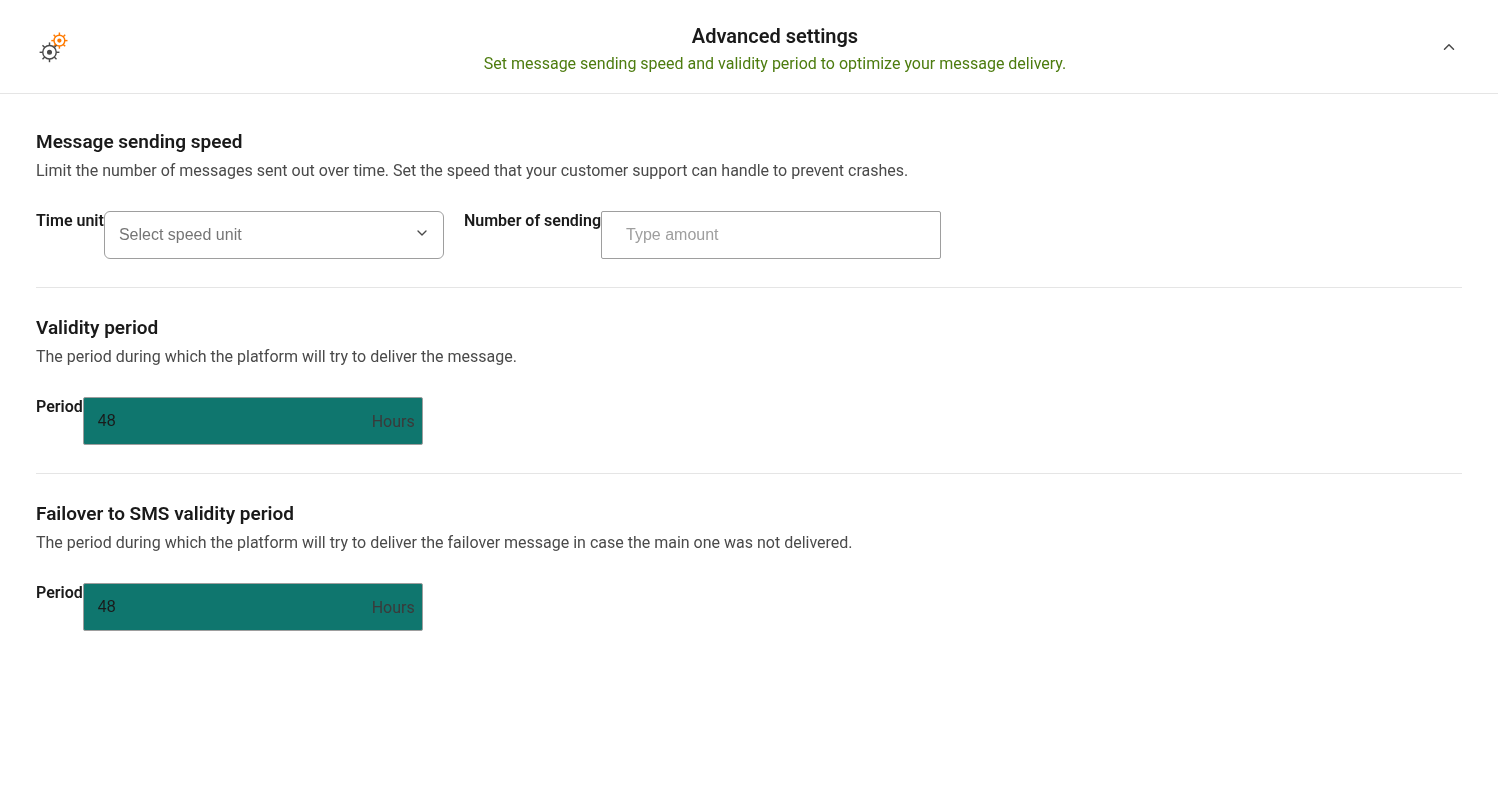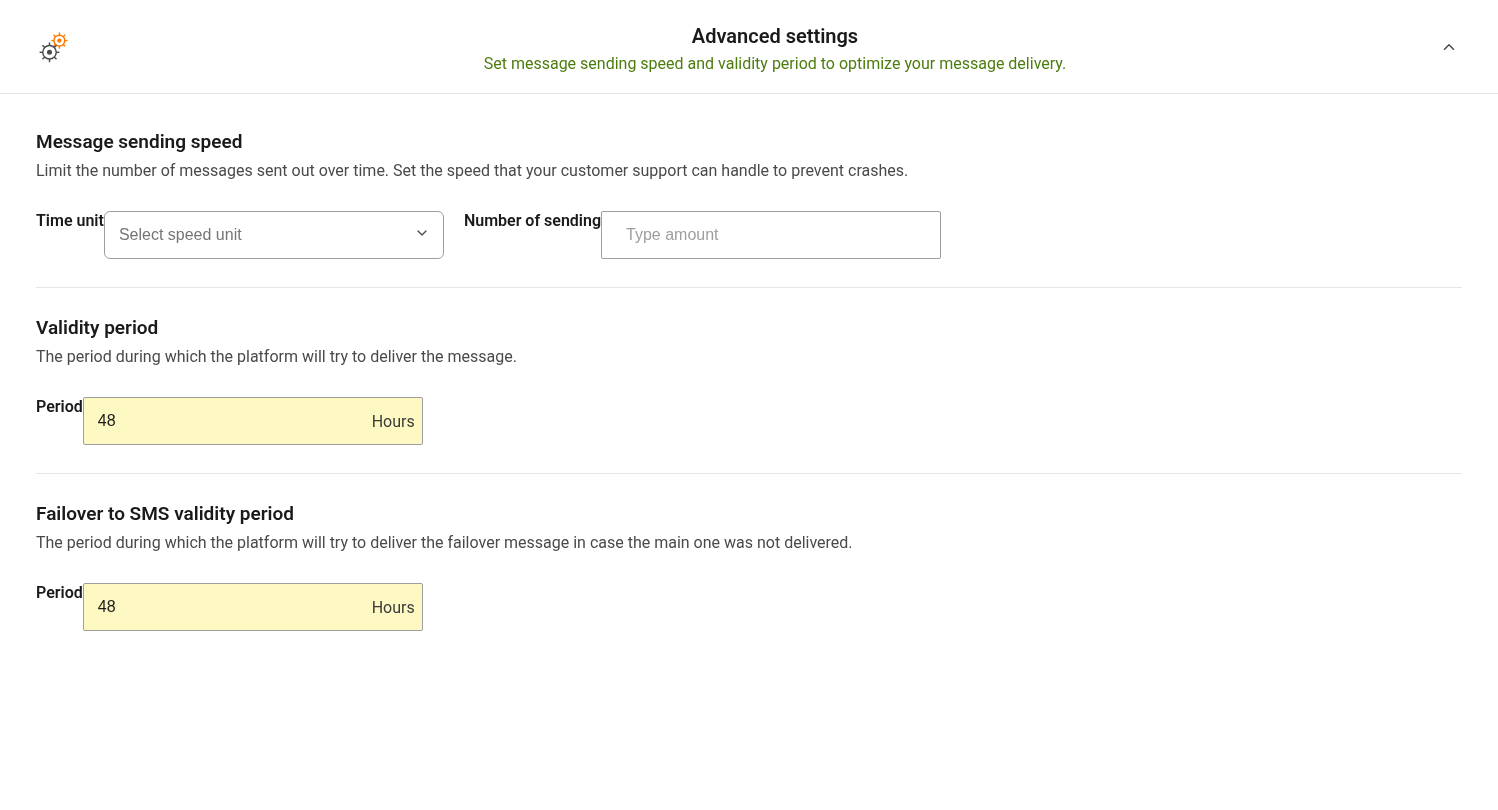--- a/index.html
+++ b/index.html
@@ -130,21 +130,21 @@
       position: relative;
       width: 340px;
     }
     .period-input {
       width: 100%;
       height: 48px;
       border: 1px solid #9e9e9e;
       border-radius: 2px;
       padding: 0 70px 0 14px;
       font-size: 16px;
-      background: #fef9c3;
+      background: #0f766e;
       color: #1a1a1a;
     }
     .period-unit {
       position: absolute;
       right: 8px;
       top: 50%;
       transform: translateY(-50%);
       font-size: 16px;
       color: #3a3a3a;
       pointer-events: none;

